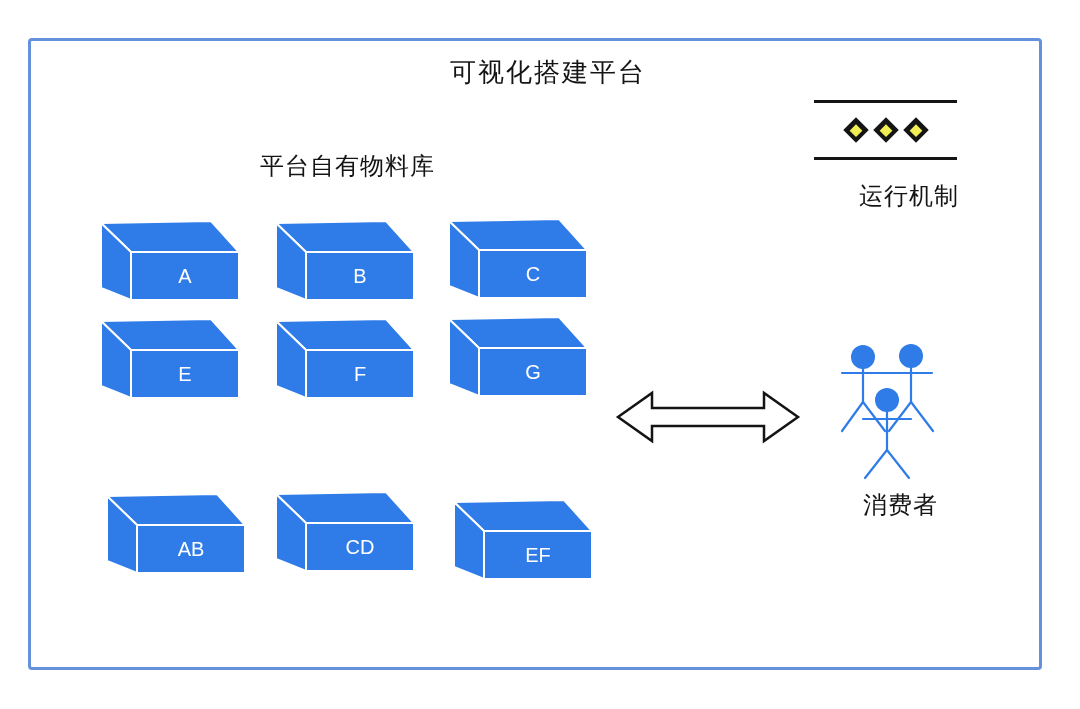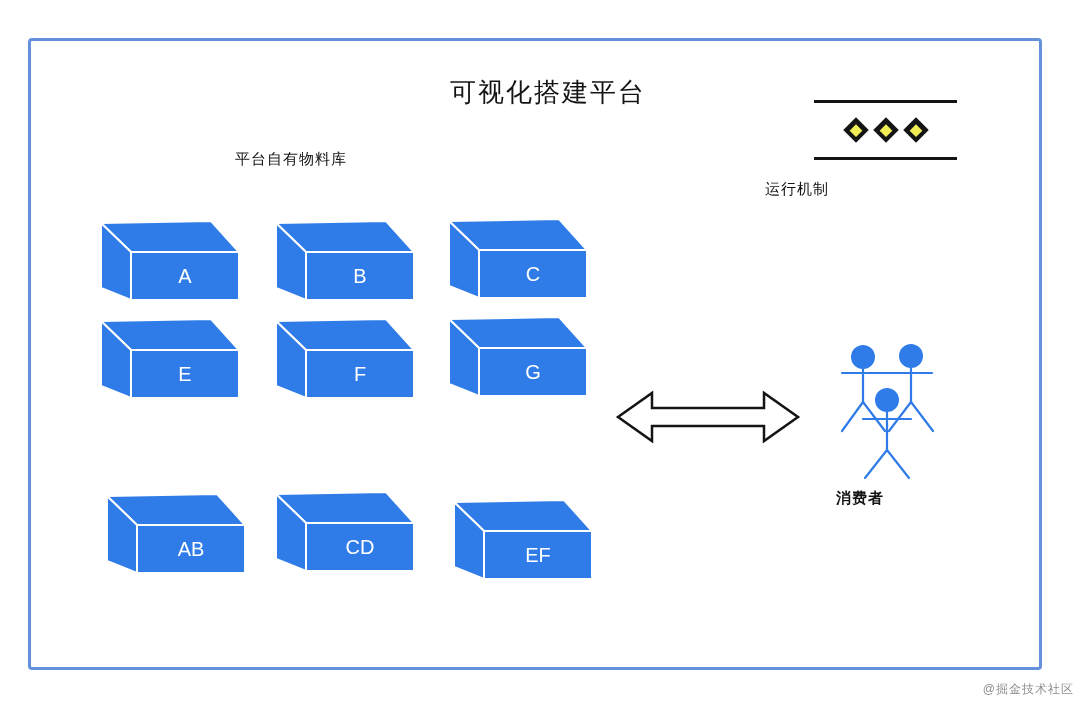--- a/index.html
+++ b/index.html
@@ -1,27 +1,27 @@
 <!DOCTYPE html>
 <html style="--box-blue: #2F7CE8; --frame-blue: #6590DB; --diamond-yellow: #F1EE55; --ink: #141414; --watermark-gray: #8E8E8E;"><head>
 <meta charset="utf-8">
 <style>
   html,body{margin:0;padding:0;background:#ffffff;}
   body{font-family:"Liberation Sans","DejaVu Sans",sans-serif;}
   .canvas{position:relative;width:1080px;height:709px;background:#fff;overflow:hidden;}
   .frame{position:absolute;left:28px;top:38px;width:1014px;height:632px;
          border:3px solid var(--frame-blue);border-radius:4px;background:#fff;box-sizing:border-box;}
   .page-title{position:absolute;left:28px;top:55px;width:1040px;text-align:center;
-              font-size:26px;letter-spacing:2px;color:var(--ink);margin-top:20px;}
-  .section-label{position:absolute;font-size:15px;color:var(--ink);text-align:left;letter-spacing:1px;}
+              font-size:26px;letter-spacing:2px;color:var(--ink);}
+  .section-label{position:absolute;font-size:24px;color:var(--ink);text-align:right;letter-spacing:1px;}
   .lbl-platform{left:235px;top:150px;width:200px;}
   .lbl-supplier{left:220px;top:436px;width:210px;}
   .lbl-relation{left:608px;top:361px;width:200px;}
-  .lbl-mechanism{left:765px;top:180px;width:146px;}
-  .lbl-consumer{left:836px;top:489px;width:102px;font-weight:bold;}
+  .lbl-mechanism{left:813px;top:180px;width:146px;}
+  .lbl-consumer{left:836px;top:489px;width:102px;}
   .mech-line{position:absolute;left:814px;width:143px;height:3px;background:var(--ink);}
   .mech-line.top{top:100px;}
   .mech-line.bottom{top:157px;}
   .diamond-row{position:absolute;left:814px;top:117px;width:143px;height:26px;
                display:flex;align-items:center;justify-content:center;gap:12px;}
   .diamond{position:relative;width:18px;height:18px;background:var(--ink);transform:rotate(45deg);}
   .diamond .core{position:absolute;left:4.5px;top:4.5px;width:9px;height:9px;background:var(--diamond-yellow);}
   .mbox{position:absolute;}
   .mbox polygon{fill:var(--box-blue);stroke:#ffffff;stroke-width:2;stroke-linejoin:round;}
   .mbox text{fill:#ffffff;font-size:20px;font-family:"Liberation Sans","DejaVu Sans",sans-serif;}
@@ -131,14 +131,13 @@
     <line x1="76" y1="63" x2="54" y2="92"></line>
     <line x1="76" y1="63" x2="98" y2="92"></line>
     <circle cx="52" cy="61" r="12"></circle>
     <line x1="28" y1="80" x2="76" y2="80"></line>
     <line x1="52" y1="73" x2="52" y2="111"></line>
     <line x1="52" y1="111" x2="30" y2="139"></line>
     <line x1="52" y1="111" x2="74" y2="139"></line>
   </svg>
   <div class="section-label lbl-consumer">消费者</div>
 
-  <div class="watermark">@掘金技术社区</div>
 </div>
 
 </body></html>

